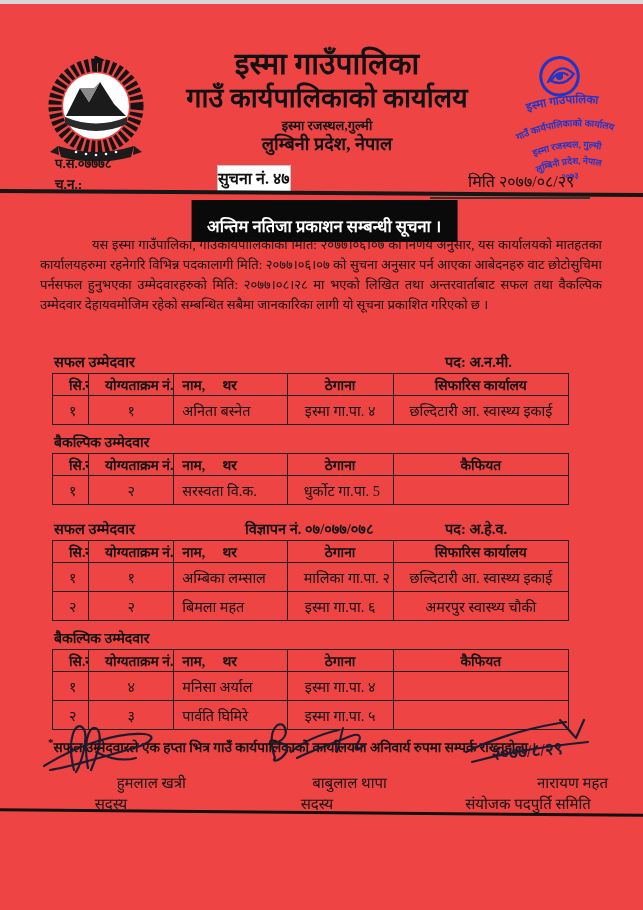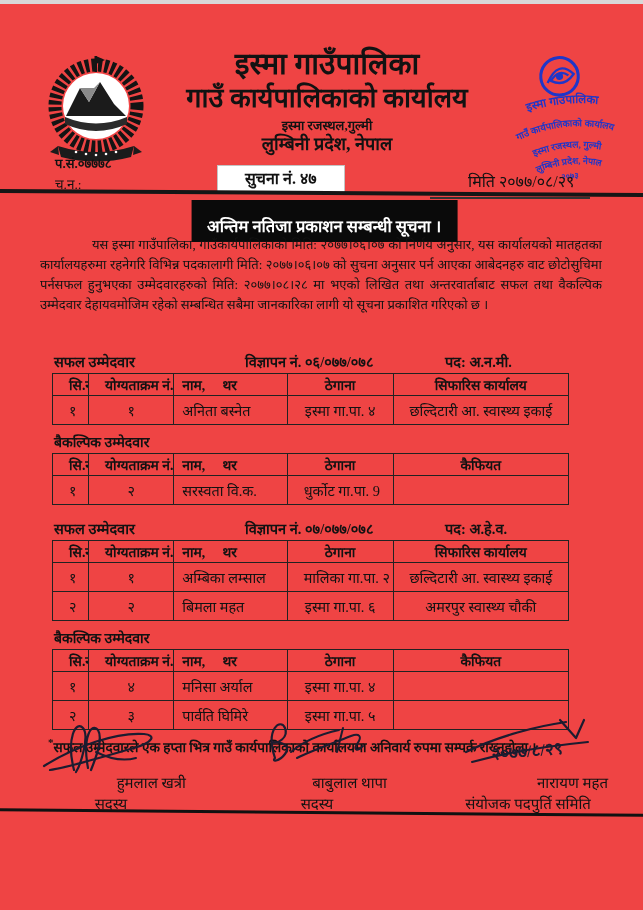--- a/index.html
+++ b/index.html
@@ -7,23 +7,23 @@
         font-family:"Liberation Serif","DejaVu Serif",serif;color:#121212;overflow:hidden;}
   
   .emblem{position:absolute;left:42px;top:50px;width:108px;height:118px;}
   .head-center{position:absolute;left:138px;top:44px;width:378px;text-align:center;line-height:1.08;}
   .head-line1{font-size:30px;font-weight:bold;white-space:nowrap;}
   .head-line2{font-size:27px;font-weight:bold;white-space:nowrap;margin-top:4px;}
   .head-line3{font-size:13px;font-weight:bold;margin-top:5px;}
   .head-line4{font-size:18px;font-weight:bold;margin-top:2px;}
   .stamp{position:absolute;left:486px;top:48px;width:156px;height:134px;transform:rotate(-6deg);}
   .refno{position:absolute;left:55px;top:150px;font-size:13px;font-weight:bold;}
-  .chno{position:absolute;left:55px;top:171px;font-size:13.5px;font-weight:normal;}
+  .chno{position:absolute;left:55px;top:171px;font-size:13.5px;font-weight:bold;}
   .notice-box{position:absolute;left:217px;top:161px;border:1px solid #c4c4c4;background:#fff;
-              padding:1px 27px 3px;font-size:16px;font-weight:bold;}
+              padding:1px 0 3px;font-size:16px;font-weight:bold;}
   .hdate{position:absolute;left:468px;top:166px;font-size:16px;}
   .rule-top{position:absolute;left:-4px;top:187px;width:651px;height:3.5px;background:#161616;
             transform:rotate(0.35deg);}
   .rule-top2{position:absolute;left:430px;top:193px;width:160px;height:1.5px;background:#333;}
   
   .banner{position:absolute;left:50%;top:196px;transform:translateX(-49%);background:#0a0a0a;
           color:#fff;font-size:16.5px;font-weight:bold;padding:14px 16px 5px;white-space:nowrap;}
   
   .para{position:absolute;left:40px;top:231px;width:562px;font-size:13px;line-height:1.53;
         text-align:justify;text-indent:52px;}
@@ -119,21 +119,20 @@
   <div class="rule-top2"></div>
 
   <div class="banner">अन्तिम नतिजा प्रकाशन सम्बन्धी सूचना ।</div>
 
   <div class="para">यस इस्मा गाउँपालिका, गाउँकार्यपालिकाको मिति: २०७७।०६।०७ को निर्णय अनुसार, यस कार्यालयको मातहतका कार्यालयहरुमा रहनेगरि विभिन्न पदकालागी मिति: २०७७।०६।०७ को सुचना अनुसार पर्न आएका आबेदनहरु वाट छोटोसुचिमा पर्नसफल हुनुभएका उम्मेदवारहरुको मिति: २०७७।०८।२८ मा भएको लिखित तथा अन्तरवार्ताबाट सफल तथा वैकल्पिक उम्मेदवार देहायवमोजिम रहेको सम्बन्धित सबैमा जानकारिका लागी यो सूचना प्रकाशित गरिएको छ ।</div>
 
   <div class="content">
 
     <div class="sec-row">
       <span class="s1">सफल उम्मेदवार</span>
-      <span class="s2">विज्ञापन नं. ०६/०७७/०७८</span>
       <span class="s3">पद: अ.न.मी.</span>
     </div>
 
     <table class="res">
       <colgroup>
           <col style="width:7%">
           <col style="width:16.5%">
           <col style="width:22%">
           <col style="width:20.5%">
           <col style="width:34%">
@@ -171,21 +170,21 @@
         <th>सि.नं.</th>
         <th>योग्यताक्रम नं.</th>
         <th class="cname">नाम, &nbsp;&nbsp;&nbsp; थर</th>
         <th>ठेगाना</th>
         <th>कैफियत</th>
       </tr>
       <tr>
         <td>१</td>
         <td>२</td>
         <td class="cname">सरस्वता वि.क.</td>
-        <td>धुर्कोट गा.पा. 9</td>
+        <td>धुर्कोट गा.पा. 5</td>
         <td></td>
       </tr>
     </tbody>
       </table>
 
     <div class="sp14"></div>
 
     <div class="sec-row">
       <span class="s1">सफल उम्मेदवार</span>
       <span class="s2">विज्ञापन नं. ०७/०७७/०७८</span>

